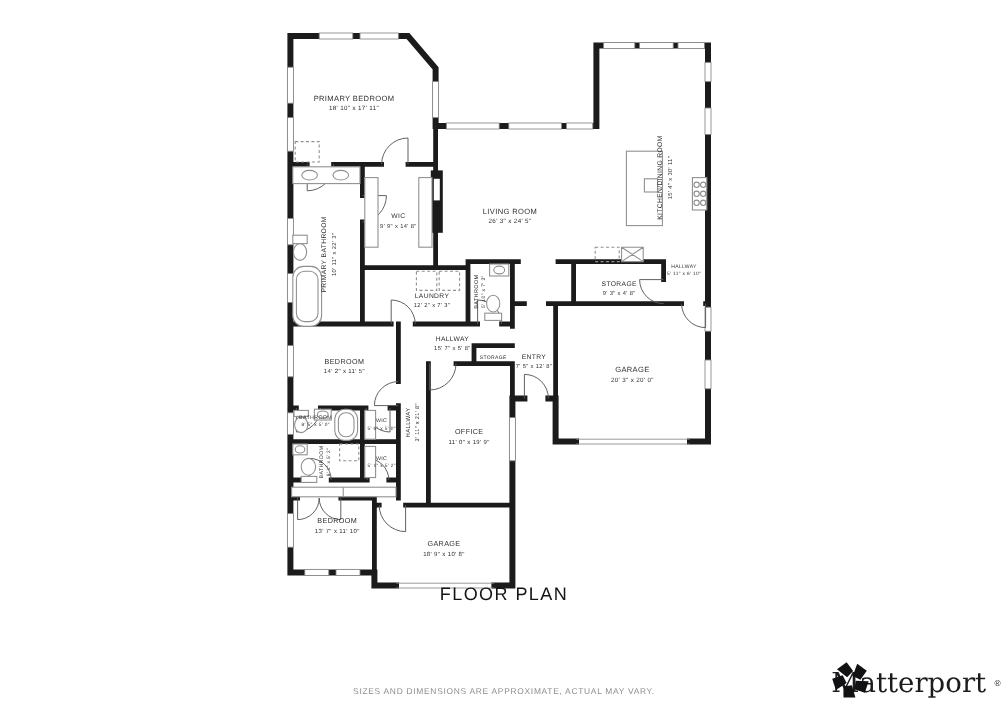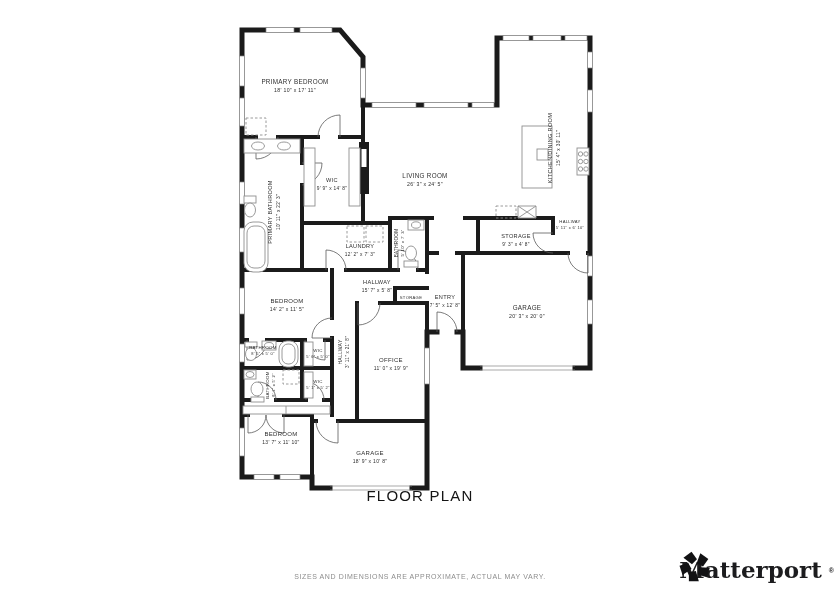--- a/index.html
+++ b/index.html
@@ -4,21 +4,21 @@
 <style>
   html,body{margin:0;padding:0;background:#fff;}
   .stage{position:relative;width:840px;height:594px;background:#fff;overflow:hidden;
          font-family:"Liberation Sans", sans-serif;}
   .stage svg{position:absolute;left:0;top:0;}
   svg text{font-family:"Liberation Sans", sans-serif;fill:#2e2e2e;text-anchor:middle;letter-spacing:.3px;}
   .plan-title{position:absolute;top:487px;left:0;width:840px;text-align:center;
               font-size:15px;letter-spacing:1.2px;color:#141414;}
   .footer-note{position:absolute;top:573px;left:0;width:840px;text-align:center;
                font-size:7px;letter-spacing:.6px;color:#8d8d8d;}
-  .brand{position:absolute;top:551px;right:6px;display:flex;align-items:center;gap:7px;height:38px;font-weight:bold;}
+  .brand{position:absolute;top:551px;right:6px;display:flex;align-items:center;gap:7px;height:38px;}
   .brand .wordmark{font-family:"DejaVu Serif", serif;font-size:23px;color:#1c1c1e;line-height:38px;}
   .brand sup{font-size:7px;color:#1c1c1e;vertical-align:10px;}
 </style>
 </head>
 <body>
 
 <div class="stage">
 
   <svg width="840" height="594" viewBox="0 0 840 594">
 

